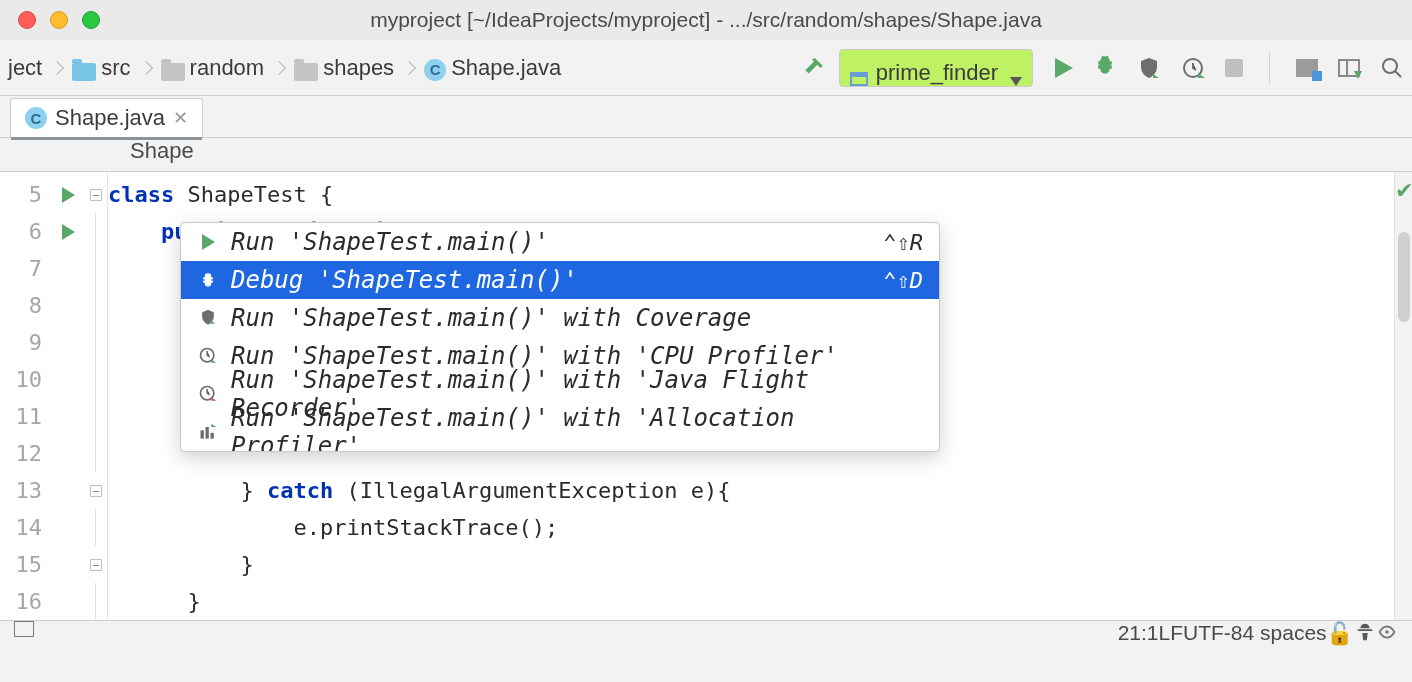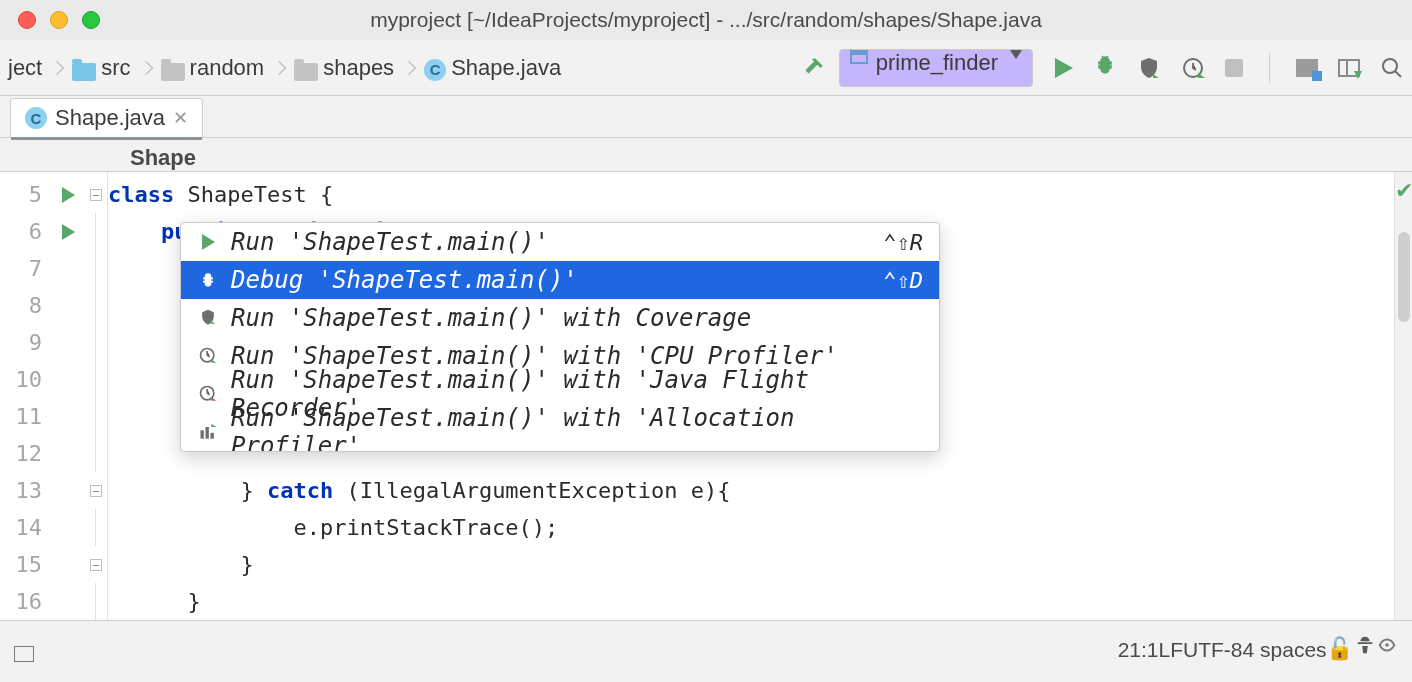--- a/index.html
+++ b/index.html
@@ -62,23 +62,23 @@
   .class-icon{
     width:22px;height:22px;border-radius:50%;background:#8ed0ef;
     display:inline-flex;align-items:center;justify-content:center;
     font-size:15px;color:#2c6c8c;font-weight:bold;
   }
 
   .spacer { flex: 1; }
   .hammer-icon svg { display:block; }
 
   .run-config {
-    display:flex;align-items:flex-start;gap:8px;
+    display:flex;align-items:flex-end;gap:8px;
     border:1px solid #c9c9c9;border-radius:4px;
-    background:#c4b5fd;height:38px;padding:0 10px;margin:0 12px;
+    background:#bef264;height:38px;padding:0 10px;margin:0 12px;
     color:#3b3b3b; font-size:22px;
   }
   .run-config .mini-window{
     width:18px;height:14px;border:2px solid #6a9cd4; position:relative;
   }
   .run-config .mini-window::before{
     content:"";position:absolute;left:0;right:0;top:0;height:3px;background:#6a9cd4;
   }
   .dropdown-tri{
     width:0;height:0;border-left:6px solid transparent;border-right:6px solid transparent;
@@ -110,22 +110,22 @@
     position: relative;
   }
   .file-tab::after{
     content:"";position:absolute;left:0;right:0;bottom:-3px;height:3px;background:#8d9499;
   }
   .x-close{ color:#9a9a9a; font-size:18px; }
 
   
   .crumb-strip{
     height:34px;background:#f2f2f2;border-bottom:1px solid #cfcfcf;
-    display:flex;align-items:flex-end;padding-left:130px;
-    color:#4a4a4a;font-size:22px;font-weight:bold;
+    display:flex;align-items:flex-start;padding-left:130px;
+    color:#4a4a4a;font-size:22px;
   }
 
   
   .editor{
     position:relative;height:448px;background:#fff;
     display:flex;
   }
   .gutter{
     width:52px;background:#fff;border-right:none;text-align:right;
     color:#a6a6a6;font-family:"Menlo","Consolas",monospace;font-size:22px;
@@ -174,21 +174,21 @@
   }
   .ctx-item.selected{ background:#1f67e0;color:#fff;}
   .ctx-label{ flex:1; }
   .ctx-short{ color:#2b2b2b; font-size:22px;}
   .ctx-item.selected .ctx-short{color:#fff;}
   .ctx-ico{width:22px;display:flex;justify-content:center;}
 
   
   .statusbar{
     height:42px;background:#f2f2f2;border-top:1px solid #cfcfcf;
-    display:flex;align-items:flex-end;padding:0 14px;color:#4a4a4a;font-size:21px;
+    display:flex;align-items:flex-start;padding:0 14px;color:#4a4a4a;font-size:21px;
   }
   .statusbar .left-ico{width:20px;height:16px;border:1.5px solid #7a7a7a;}
   .statusbar .fill{flex:1;}
   .lock{font-size:22px;color:#8a8a8a;}
   .hat{font-size:22px;color:#5a5a5a;}
   .mag{font-size:22px;color:#7a7a7a;}
 </style>
 </head>
 <body>
 

